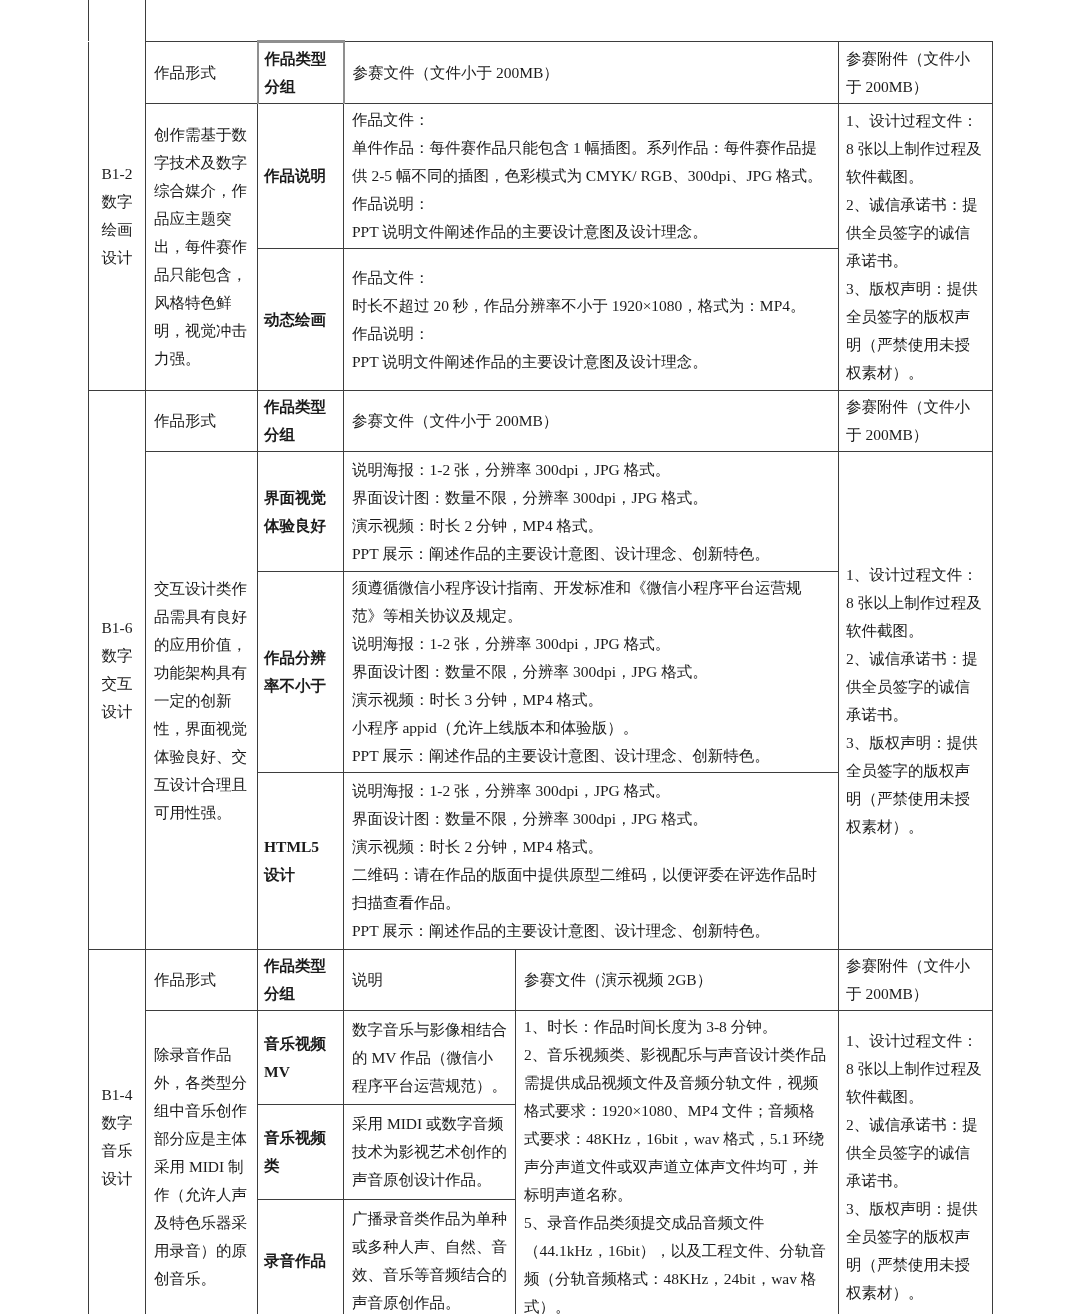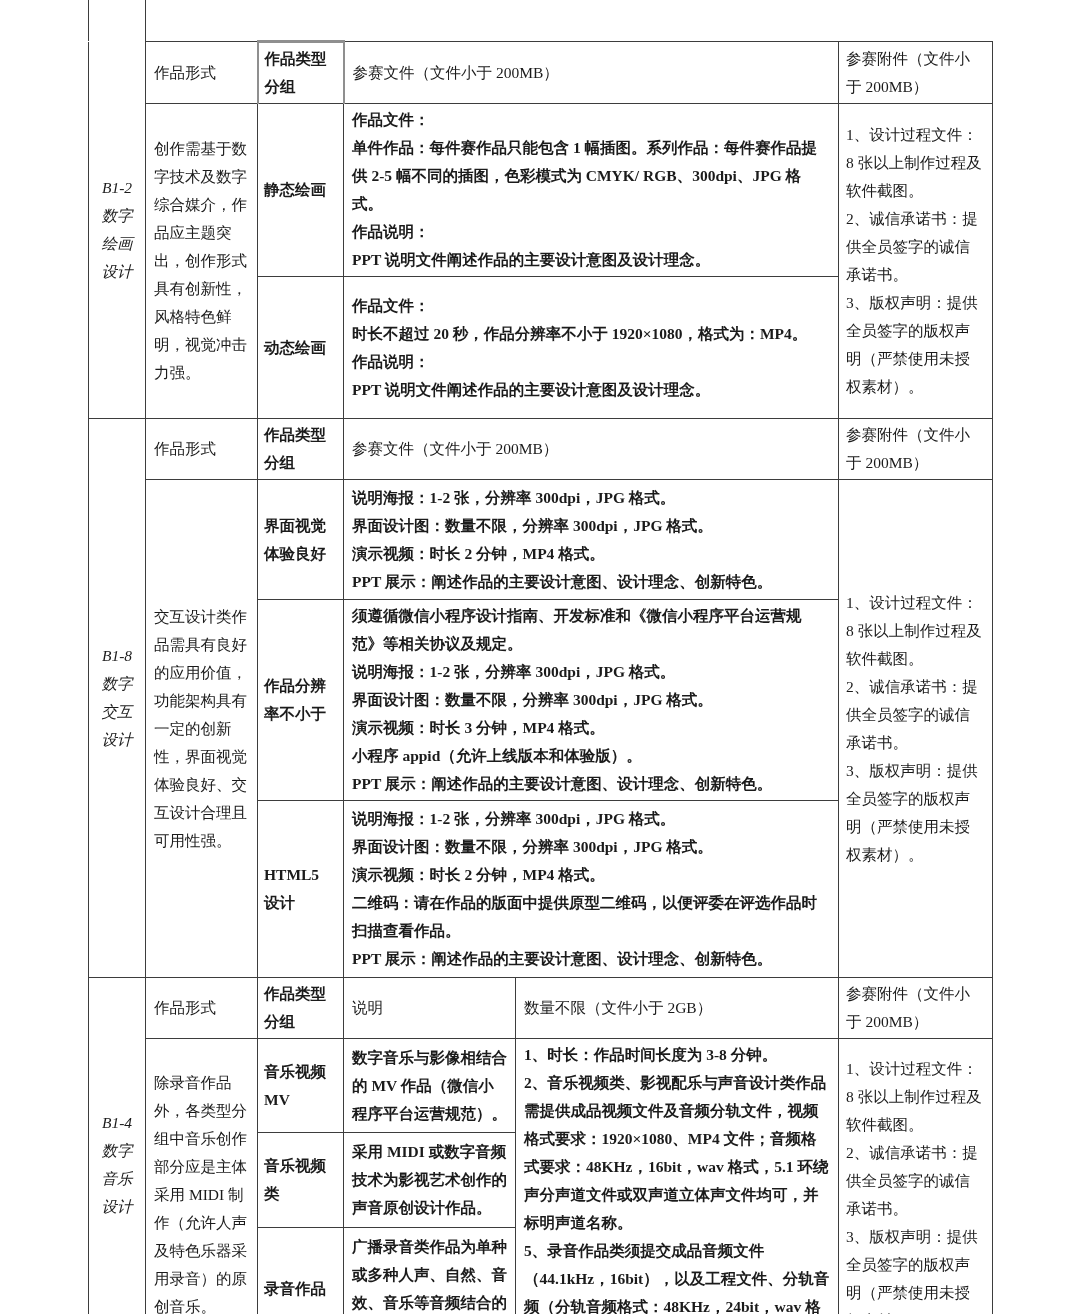--- a/index.html
+++ b/index.html
@@ -17,25 +17,25 @@
   td{
     border:1px solid #3d3d3d;
     vertical-align:middle;
     padding:2px 8px;
     font-size:15.5px;
     line-height:28px;
     white-space:pre-line;
     overflow:hidden;
     word-break:break-word;
   }
-  td.id-cell{text-align:center;padding:2px 8px;font-style:italic;}
+  td.id-cell{text-align:center;padding:2px 8px;}
   td.no-top{border-top:none;}
   td.group-cell{padding:2px 6px;font-weight:bold;}
   td.attach-cell{padding:2px 7px;margin-top:26px;}
-  td.files-cell{padding:2px 8px;font-weight:bold;}
+  td.files-cell{padding:2px 8px;}
   td.thick-cell{
     border-top:3px solid #8f8f8f;
     border-left:2px solid #8f8f8f;
     border-right:2px solid #8f8f8f;
   }
   .t1 .r-head{height:59px;}
   .t1 .r-b1{height:142px;}
   .t1 .r-b2{height:142px;}
   .t2 .r-head{height:57px;}
   .t2 .r1{height:120px;}
@@ -72,22 +72,22 @@
         <td class="id-cell no-top" rowspan="3">B1-2
 数字
 绘画
 设计</td>
         <td>作品形式</td>
         <td class="group-cell thick-cell">作品类型分组</td>
         <td>参赛文件（文件小于 200MB）</td>
         <td class="attach-cell">参赛附件（文件小于 200MB）</td>
       </tr>
       <tr class="r-b1">
-        <td rowspan="2">创作需基于数字技术及数字综合媒介，作品应主题突出，创作形式具有创新性，风格特色鲜明，视觉冲击力强。</td>
-        <td class="group-cell">静态绘画</td>
+        <td rowspan="2">创作需基于数字技术及数字综合媒介，作品应主题突出，每件赛作品只能包含，风格特色鲜明，视觉冲击力强。</td>
+        <td class="group-cell">作品说明</td>
         <td class="files-cell">作品文件：
 单件作品：每件赛作品只能包含 1 幅插图。系列作品：每件赛作品提供 2-5 幅不同的插图，色彩模式为 CMYK/ RGB、300dpi、JPG 格式。
 作品说明：
 PPT 说明文件阐述作品的主要设计意图及设计理念。</td>
         <td class="attach-cell" rowspan="2">1、设计过程文件：8 张以上制作过程及软件截图。
 2、诚信承诺书：提供全员签字的诚信承诺书。
 3、版权声明：提供全员签字的版权声明（严禁使用未授权素材）。</td>
       </tr>
       <tr class="r-b2">
         <td class="group-cell">动态绘画</td>
@@ -102,21 +102,21 @@
     <table class="t2">
       <colgroup>
         <col style="width:57px">
           <col style="width:112px">
           <col style="width:86px">
         <col style="width:495px">
           <col style="width:154px">
       </colgroup>
       <tbody>
           <tr class="r-head">
-        <td class="id-cell" rowspan="4">B1-8
+        <td class="id-cell" rowspan="4">B1-6
 数字
 交互
 设计</td>
         <td>作品形式</td>
         <td class="group-cell">作品类型分组</td>
         <td>参赛文件（文件小于 200MB）</td>
         <td class="attach-cell">参赛附件（文件小于 200MB）</td>
       </tr>
       <tr class="r1">
         <td rowspan="3">交互设计类作品需具有良好的应用价值，功能架构具有一定的创新性，界面视觉体验良好、交互设计合理且可用性强。</td>
@@ -160,21 +160,21 @@
       </colgroup>
       <tbody>
           <tr class="r-head">
         <td class="id-cell" rowspan="4">B1-4
 数字
 音乐
 设计</td>
         <td>作品形式</td>
         <td class="group-cell">作品类型分组</td>
         <td>说明</td>
-        <td>数量不限（文件小于 2GB）</td>
+        <td>参赛文件（演示视频 2GB）</td>
         <td class="attach-cell">参赛附件（文件小于 200MB）</td>
       </tr>
       <tr class="r1">
         <td rowspan="3">除录音作品外，各类型分组中音乐创作部分应是主体采用 MIDI 制作（允许人声及特色乐器采用录音）的原创音乐。</td>
         <td class="group-cell">音乐视频MV</td>
         <td class="files-cell">数字音乐与影像相结合的 MV 作品（微信小程序平台运营规范）。</td>
         <td class="files-cell" rowspan="3">1、时长：作品时间长度为 3-8 分钟。
 2、音乐视频类、影视配乐与声音设计类作品需提供成品视频文件及音频分轨文件，视频格式要求：1920×1080、MP4 文件；音频格式要求：48KHz，16bit，wav 格式，5.1 环绕声分声道文件或双声道立体声文件均可，并标明声道名称。
 5、录音作品类须提交成品音频文件（44.1kHz，16bit），以及工程文件、分轨音频（分轨音频格式：48KHz，24bit，wav 格式）。</td>
         <td class="attach-cell" rowspan="3">1、设计过程文件：8 张以上制作过程及软件截图。

